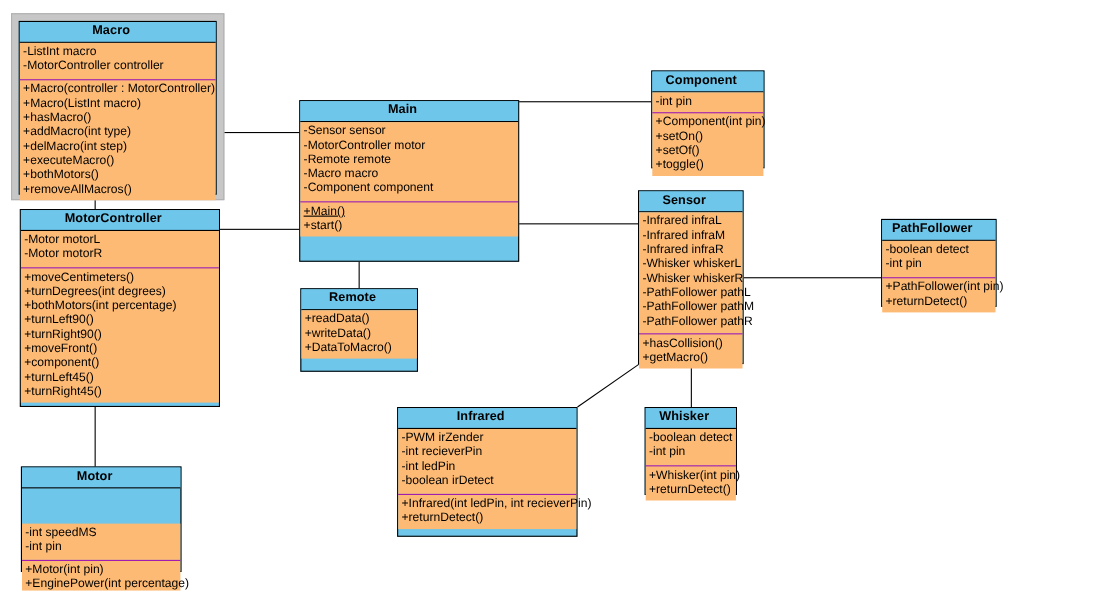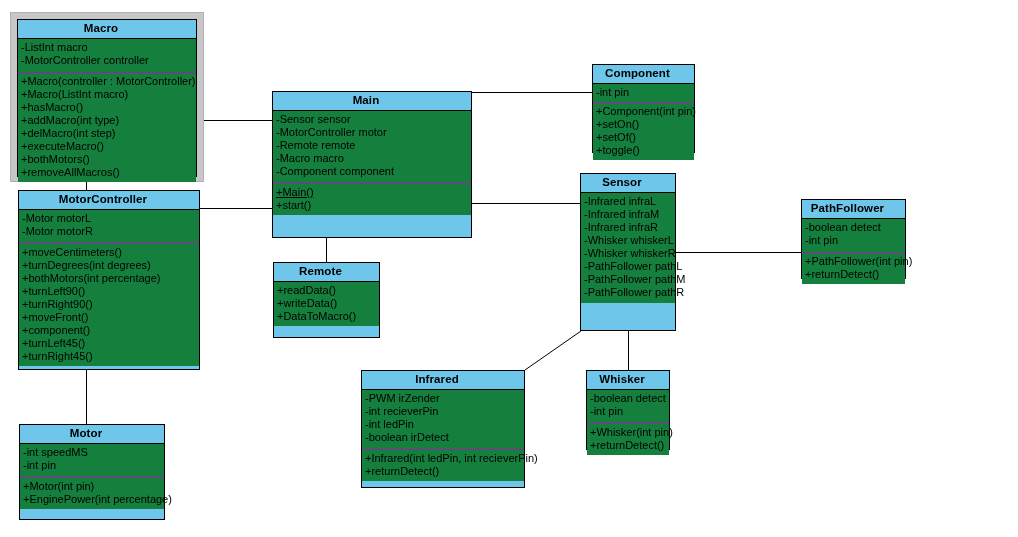--- a/index.html
+++ b/index.html
@@ -48,21 +48,21 @@
     font-size: 11.5px;
     line-height: 13px;
     padding: 2px 14px 3px 2px;
     border-bottom: 1px solid #000000;
     background: #6ec6ea;
     letter-spacing: 0.1px;
   }
   .uml .compartment {
     box-sizing: border-box;
     padding: 2px 2px 3px 3px;
-    background: #15803d;
+    background: #fdba74;
   }
   .uml .compartment.sep {
     border-top: 1px solid #a21caf;
   }
   .uml .member {
     white-space: nowrap;
     padding: 0;
     margin: 0;
     height: 13px;
     line-height: 13px;
@@ -141,21 +141,21 @@
       <div class="member">+turnRight90()</div>
       <div class="member">+moveFront()</div>
       <div class="member">+component()</div>
       <div class="member">+turnLeft45()</div>
       <div class="member">+turnRight45()</div>
     </div>
   </div>
 
   <div class="uml" style="left:19px; top:424px; width:146px; height:96px;">
     <div class="title">Motor</div>
-    <div class="compartment" style="height:33px;">
+    <div class="compartment" style="height:33px;margin-top:32px;">
       <div class="member">-int speedMS</div>
       <div class="member">-int pin</div>
     </div>
     <div class="compartment sep">
       <div class="member">+Motor(int pin)</div>
       <div class="member">+EnginePower(int percentage)</div>
     </div>
   </div>
 
   <div class="uml" style="left:272px; top:91px; width:200px; height:147px;">
@@ -200,20 +200,24 @@
     <div class="compartment" style="height:110px;">
       <div class="member">-Infrared infraL</div>
       <div class="member">-Infrared infraM</div>
       <div class="member">-Infrared infraR</div>
       <div class="member">-Whisker whiskerL</div>
       <div class="member">-Whisker whiskerR</div>
       <div class="member">-PathFollower pathL</div>
       <div class="member">-PathFollower pathM</div>
       <div class="member">-PathFollower pathR</div>
     </div>
+    <div class="compartment sep">
+      <div class="member">+hasCollision()</div>
+      <div class="member">+getMacro()</div>
+    </div>
   </div>
 
   <div class="uml" style="left:801px; top:199px; width:105px; height:80px;">
     <div class="title">PathFollower</div>
     <div class="compartment" style="height:33px;">
       <div class="member">-boolean detect</div>
       <div class="member">-int pin</div>
     </div>
     <div class="compartment sep">
       <div class="member">+PathFollower(int pin)</div>

